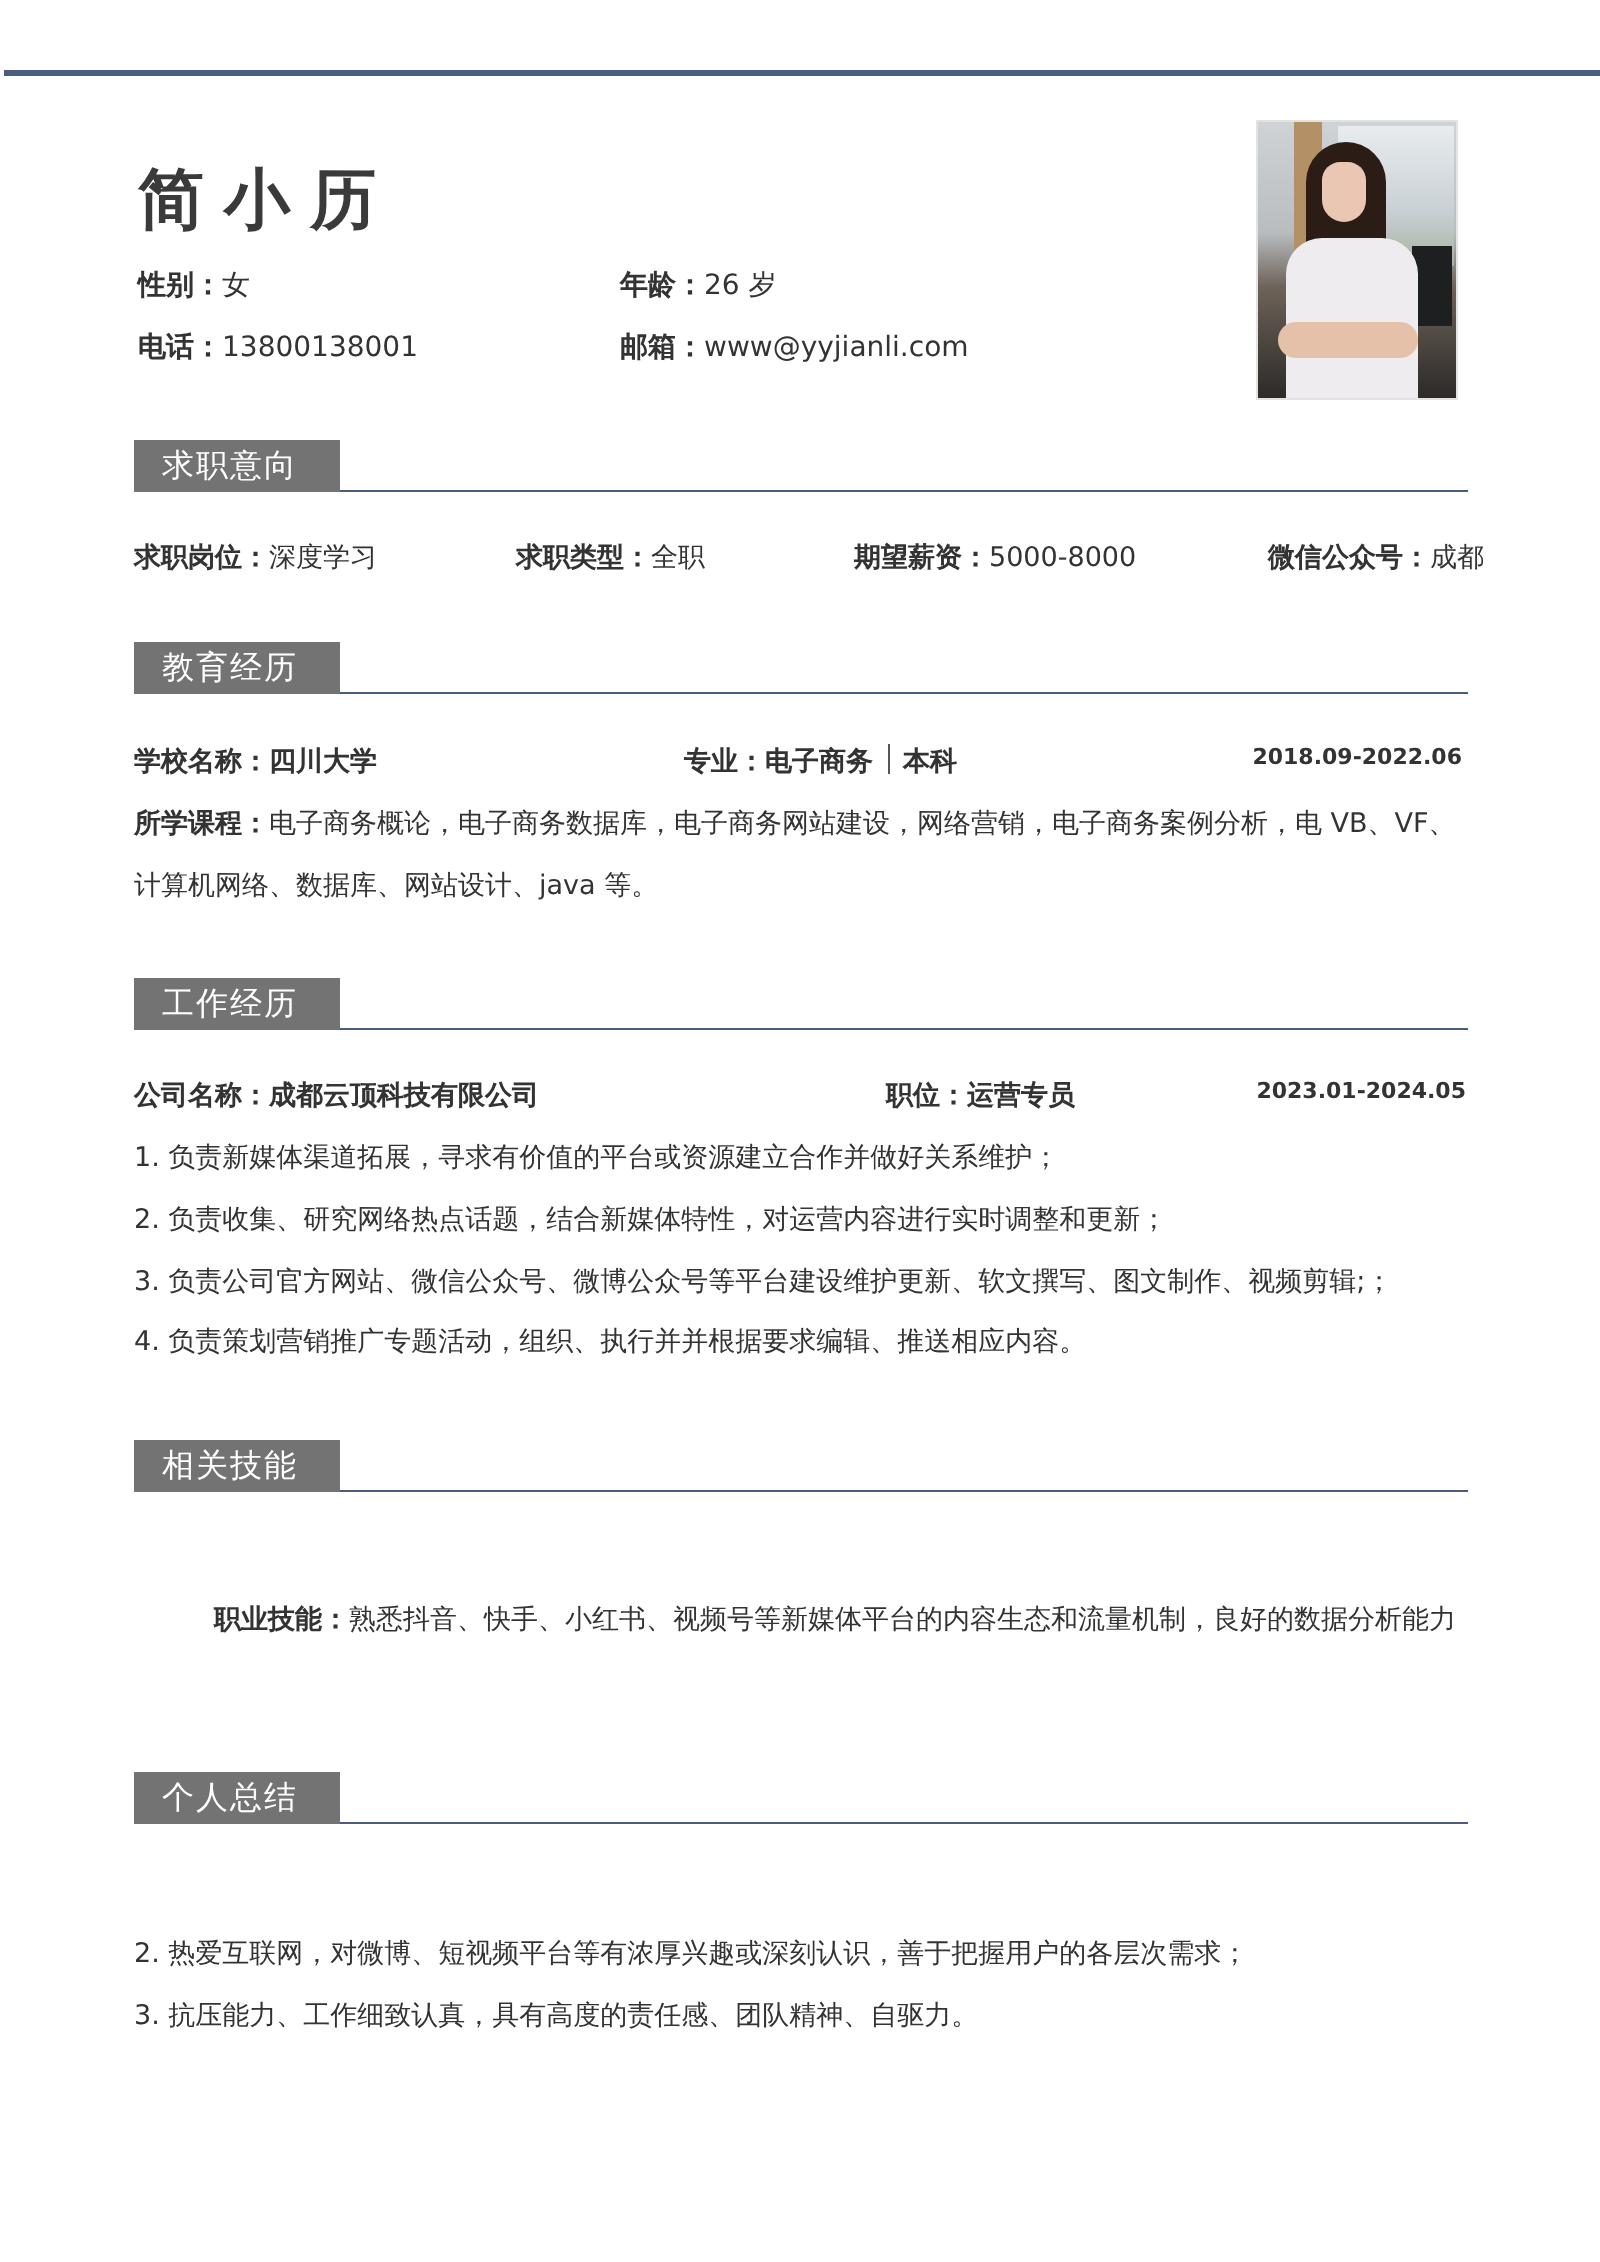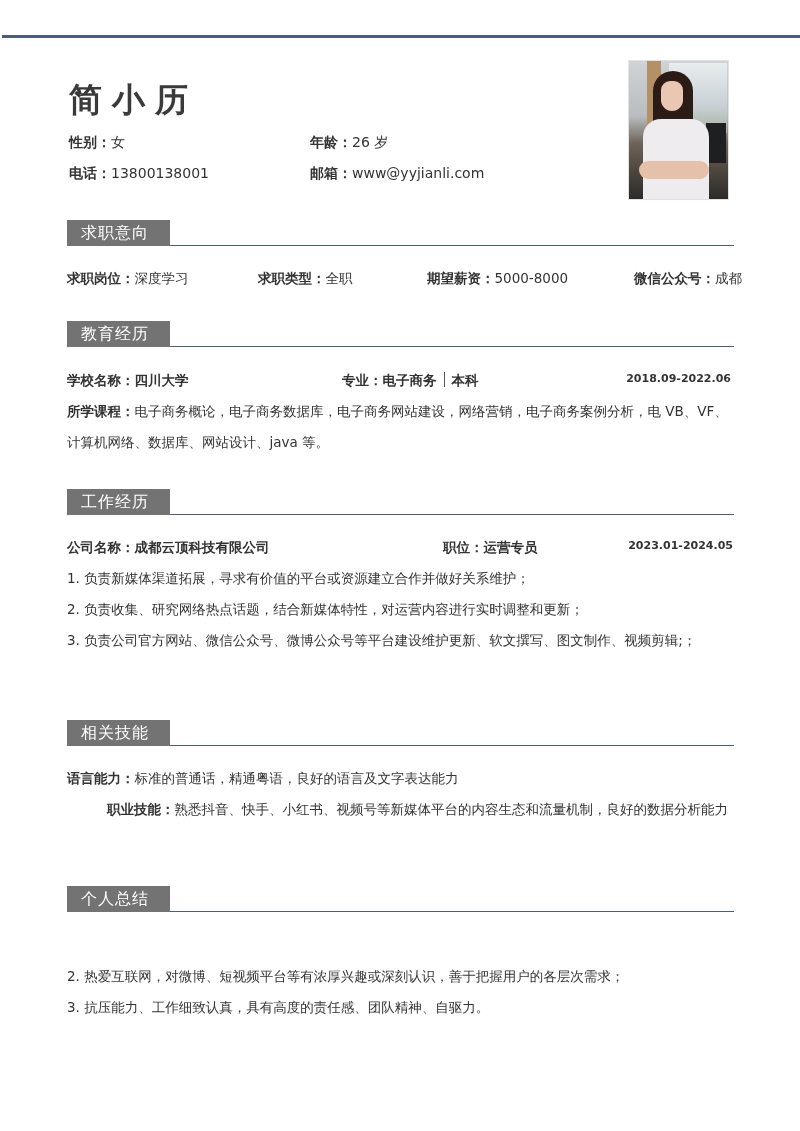--- a/index.html
+++ b/index.html
@@ -146,26 +146,24 @@
   <div class="line bold" style="top:539px;">
     <span>公司名称：</span><span>成都云顶科技有限公司</span>
   </div>
   <div class="line bold" style="left:411px; top:539px;margin-left:32px;">
     <span>职位：</span><span>运营专员</span>
   </div>
   <div class="right" style="right:67px; top:539px;">2023.01-2024.05</div>
   <div class="line" style="top:570px;">1. 负责新媒体渠道拓展，寻求有价值的平台或资源建立合作并做好关系维护；</div>
   <div class="line" style="top:601px;">2. 负责收集、研究网络热点话题，结合新媒体特性，对运营内容进行实时调整和更新；</div>
   <div class="line" style="top:632px;">3. 负责公司官方网站、微信公众号、微博公众号等平台建设维护更新、软文撰写、图文制作、视频剪辑;；</div>
+  <div class="line" style="top:662px;">4. 负责策划营销推广专题活动，组织、执行并并根据要求编辑、推送相应内容。</div>
 
   <div class="section-head" style="top:720px;">
     <div class="tab">相关技能</div>
-  </div>
-  <div class="line" style="top:770px;">
-    <span class="lbl">语言能力：</span><span>标准的普通话，精通粤语，良好的语言及文字表达能力</span>
   </div>
   <div class="line" style="top:801px;margin-left:40px;">
     <span class="lbl">职业技能：</span><span>熟悉抖音、快手、小红书、视频号等新媒体平台的内容生态和流量机制，良好的数据分析能力</span>
   </div>
 
   <div class="section-head" style="top:886px;">
     <div class="tab">个人总结</div>
   </div>
   <div class="line" style="top:968px;">2. 热爱互联网，对微博、短视频平台等有浓厚兴趣或深刻认识，善于把握用户的各层次需求；</div>
   <div class="line" style="top:999px;">3. 抗压能力、工作细致认真，具有高度的责任感、团队精神、自驱力。</div>

